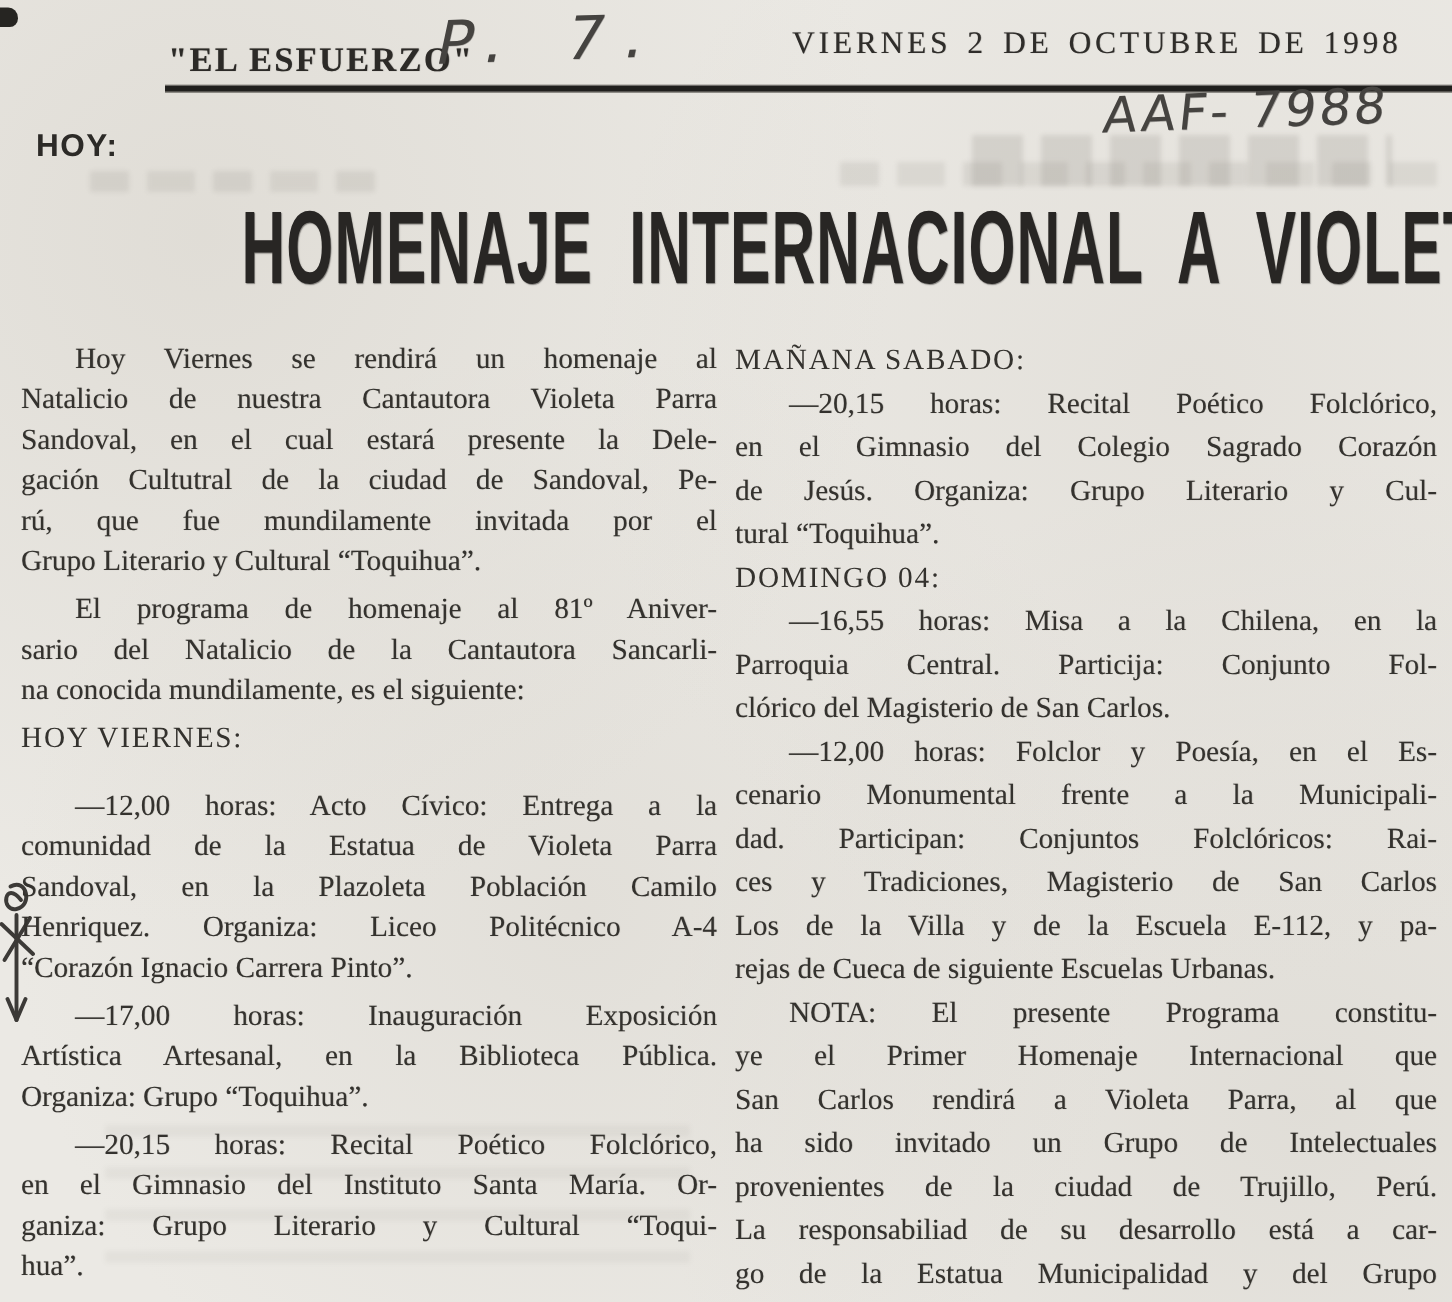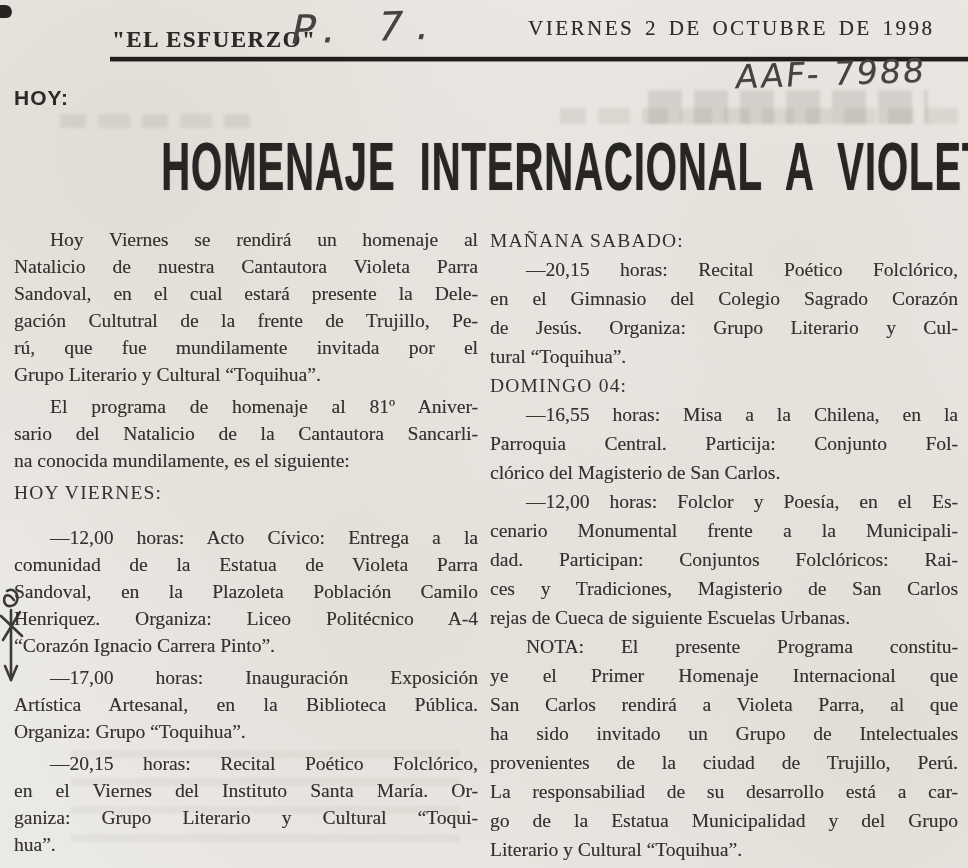--- a/index.html
+++ b/index.html
@@ -44,21 +44,21 @@
     position:absolute;left:292px;top:4px;
     font-size:40px;letter-spacing:14px;
     transform:skewX(-14deg) rotate(-2deg);
   }
   .hand-code{
     position:absolute;left:736px;top:54px;
     font-size:33px;letter-spacing:2px;
     transform:skewX(-8deg) rotate(-2deg);
   }
   .kicker{
-    position:absolute;left:14px;top:86px;
+    position:absolute;left:24px;top:86px;
     font-family:"Liberation Sans", sans-serif;
     font-weight:700;font-size:21px;letter-spacing:1px;color:#2c2a27;
   }
   
   .headline-wrap{
     position:absolute;left:0;top:126px;width:968px;
     text-align:center;
   }
   .headline{
     display:inline-block;white-space:nowrap;
@@ -152,21 +152,21 @@
       <path d="M13 100 L 19 86"></path>
     </g>
   </svg>
 
   <div class="columns">
     <div class="col col-left">
         <p class="paragraph">
           <span class="tline ind">Hoy Viernes se rendirá un homenaje al</span>
           <span class="tline">Natalicio de nuestra Cantautora Violeta Parra</span>
           <span class="tline">Sandoval, en el cual estará presente la Dele-</span>
-          <span class="tline">gación Cultutral de la frente de Trujillo, Pe-</span>
+          <span class="tline">gación Cultutral de la ciudad de Sandoval, Pe-</span>
           <span class="tline">rú, que fue mundilamente invitada por el</span>
           <span class="tline last">Grupo Literario y Cultural “Toquihua”.</span>
         </p>
         <p class="paragraph">
           <span class="tline ind">El programa de homenaje al 81º Aniver-</span>
           <span class="tline">sario del Natalicio de la Cantautora Sancarli-</span>
           <span class="tline last">na conocida mundilamente, es el siguiente:</span>
         </p>
         <h3 class="subhead">HOY VIERNES:</h3>
         <p class="paragraph">
@@ -176,21 +176,21 @@
           <span class="tline">Henriquez. Organiza: Liceo Politécnico A-4</span>
           <span class="tline last">“Corazón Ignacio Carrera Pinto”.</span>
         </p>
         <p class="paragraph">
           <span class="tline ind">—17,00 horas: Inauguración Exposición</span>
           <span class="tline">Artística Artesanal, en la Biblioteca Pública.</span>
           <span class="tline last">Organiza: Grupo “Toquihua”.</span>
         </p>
         <p class="paragraph">
           <span class="tline ind">—20,15 horas: Recital Poético Folclórico,</span>
-          <span class="tline">en el Viernes del Instituto Santa María. Or-</span>
+          <span class="tline">en el Gimnasio del Instituto Santa María. Or-</span>
           <span class="tline">ganiza: Grupo Literario y Cultural “Toqui-</span>
           <span class="tline last">hua”.</span>
         </p>
       </div>
     <div class="col col-right">
         <h3 class="subhead">MAÑANA SABADO:</h3>
         <p class="paragraph">
           <span class="tline ind">—20,15 horas: Recital Poético Folclórico,</span>
           <span class="tline">en el Gimnasio del Colegio Sagrado Corazón</span>
           <span class="tline">de Jesús. Organiza: Grupo Literario y Cul-</span>
@@ -200,20 +200,21 @@
         <p class="paragraph">
           <span class="tline ind">—16,55 horas: Misa a la Chilena, en la</span>
           <span class="tline">Parroquia Central. Particija: Conjunto Fol-</span>
           <span class="tline last">clórico del Magisterio de San Carlos.</span>
         </p>
         <p class="paragraph">
           <span class="tline ind">—12,00 horas: Folclor y Poesía, en el Es-</span>
           <span class="tline">cenario Monumental frente a la Municipali-</span>
           <span class="tline">dad. Participan: Conjuntos Folclóricos: Rai-</span>
           <span class="tline">ces y Tradiciones, Magisterio de San Carlos</span>
+          <span class="tline">Los de la Villa y de la Escuela E-112, y pa-</span>
           <span class="tline last">rejas de Cueca de siguiente Escuelas Urbanas.</span>
         </p>
         <p class="paragraph">
           <span class="tline ind">NOTA: El presente Programa constitu-</span>
           <span class="tline">ye el Primer Homenaje Internacional que</span>
           <span class="tline">San Carlos rendirá a Violeta Parra, al que</span>
           <span class="tline">ha sido invitado un Grupo de Intelectuales</span>
           <span class="tline">provenientes de la ciudad de Trujillo, Perú.</span>
           <span class="tline">La responsabiliad de su desarrollo está a car-</span>
           <span class="tline">go de la Estatua Municipalidad y del Grupo</span>

